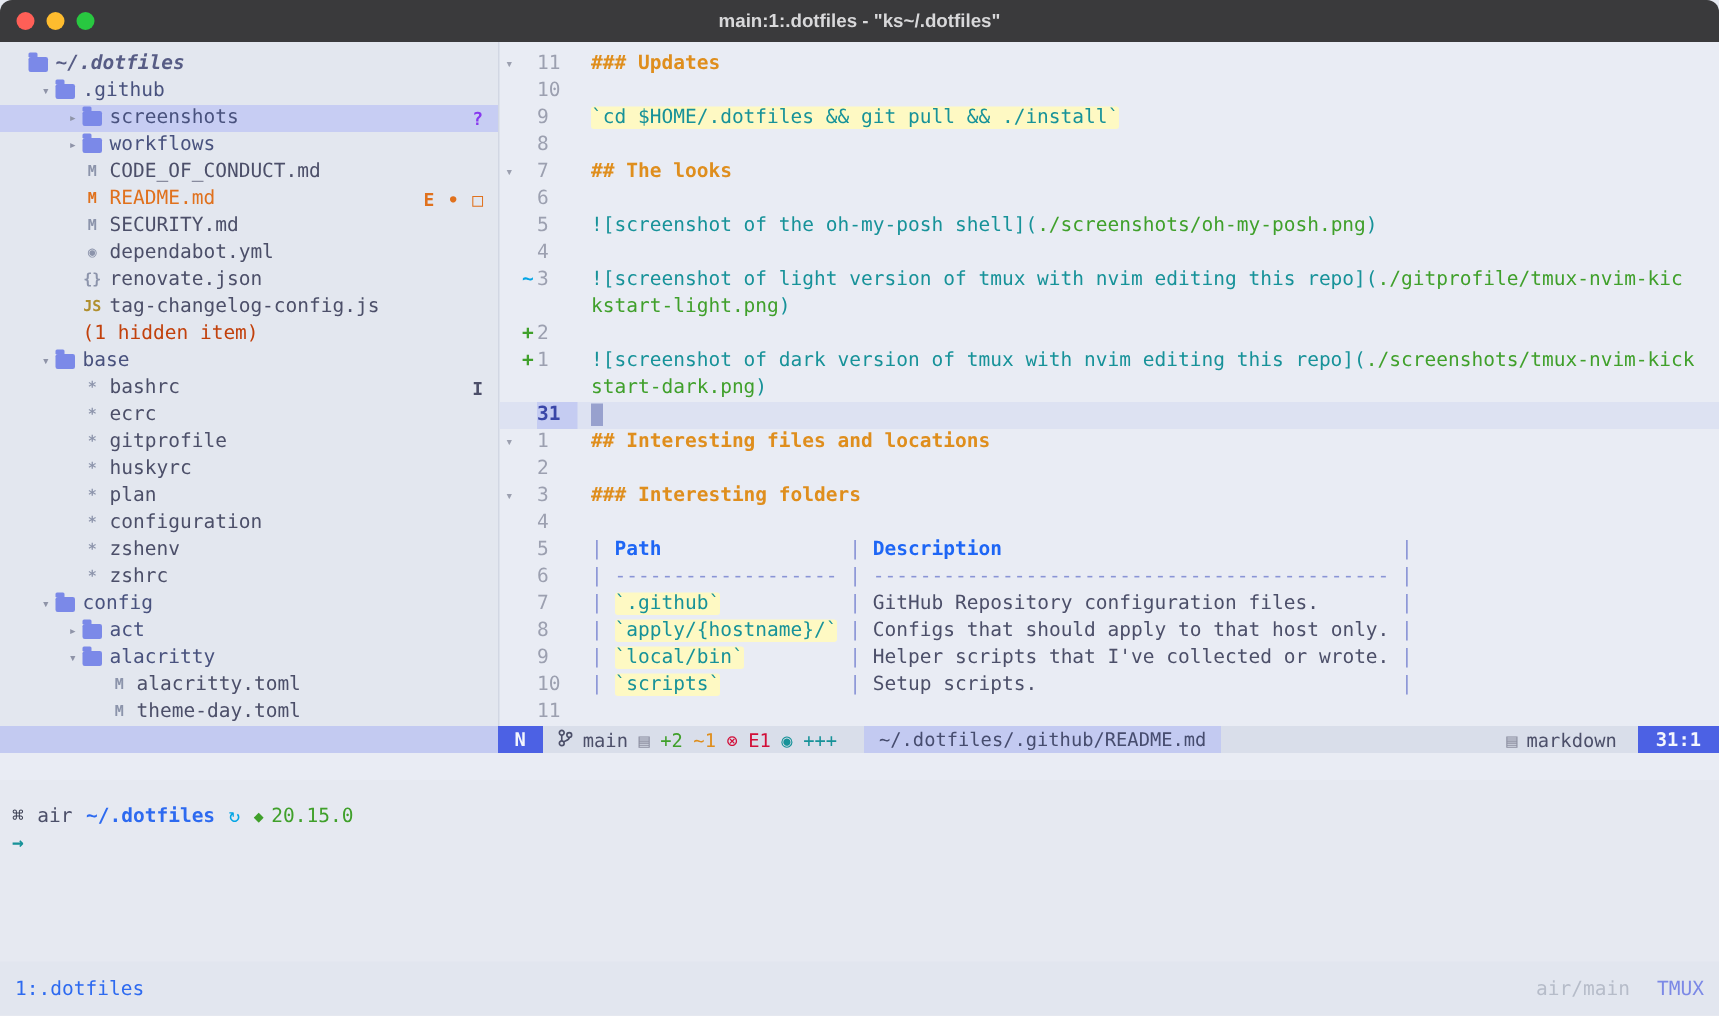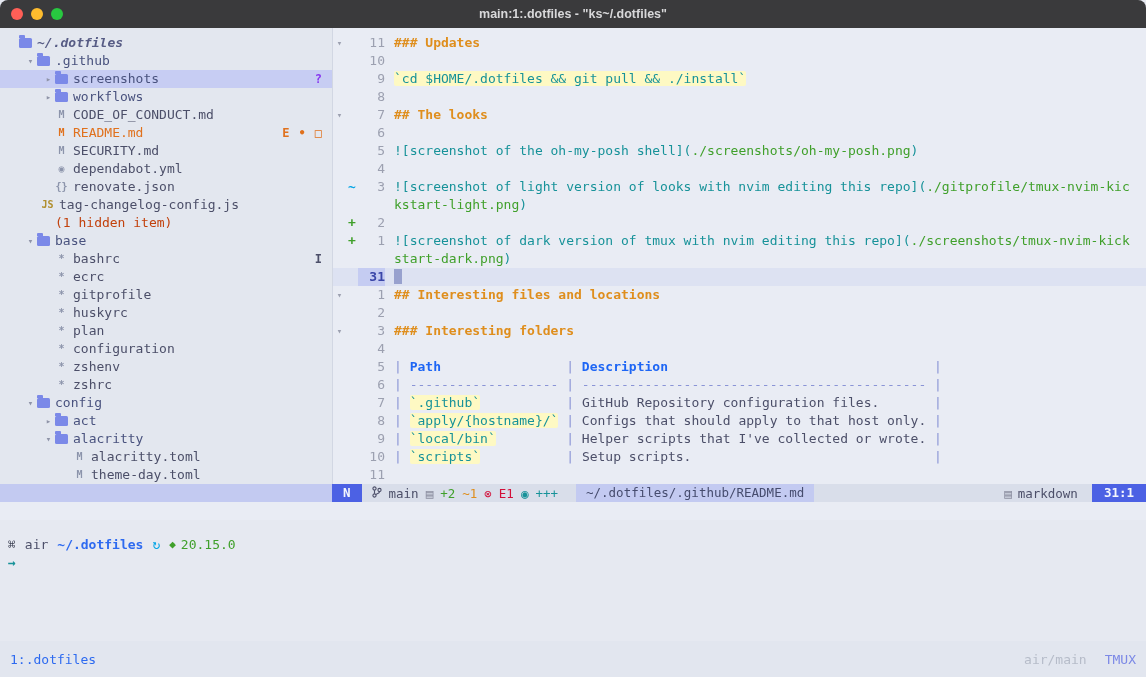--- a/index.html
+++ b/index.html
@@ -27,21 +27,21 @@
   .nt-root{font-weight:bold;font-style:italic;color:#575c85}
   .nt-dir{color:#49527e}
   .nt-dim{color:#c2410c;}
   .nt-badges{margin-left:auto;padding-right:10px;display:flex;gap:9px;font-weight:bold;font-size:12px}
   
   .ed-line{height:18px;line-height:18px;display:flex;white-space:pre}
   .ed-line.cur{background:#dde2f2}
   .ed-fold{width:13px;text-align:center;color:#9ca0b0;font-size:9px;flex:none}
   .ed-sign{width:12px;text-align:center;flex:none;font-weight:bold}
   .sign-add{color:#40a02b}.sign-ch{color:#04a5e5}
-  .ed-num{width:27px;text-align:right;color:#9ca0b0;flex:none}
+  .ed-num{width:27px;text-align:left;color:#9ca0b0;flex:none}
   .cur .ed-num{background:#c5ccf2;color:#3a46a8;font-weight:bold}
   .ed-text{padding-left:9px;flex:1;white-space:pre}
   .cursor-block{width:8px;height:15px;background:#98a1ce;display:inline-block;vertical-align:text-bottom}
   .seg-h{color:#df8e1d;font-weight:bold}
   .seg-txt{color:#4c4f69}
   .seg-code{color:#179299;background:#fef9c3;border-radius:2px}
   .seg-link{color:#179299}
   .seg-url{color:#40a02b;}
   .seg-pipe{color:#8a94d6}
   .seg-th{color:#1e66f5;font-weight:bold}
@@ -97,21 +97,21 @@
       <div>
           <div class="nt-row" style="padding-left: 6px;"><span class="nt-arrow"> </span><span class="icon-folder"></span><span class="nt-label nt-root">~/.dotfiles</span></div>
           <div class="nt-row" style="padding-left: 24px;"><span class="nt-arrow">▾</span><span class="icon-folder"></span><span class="nt-label nt-dir">.github</span></div>
           <div class="nt-row sel" style="padding-left: 42px;"><span class="nt-arrow">▸</span><span class="icon-folder"></span><span class="nt-label nt-dir">screenshots</span><span class="nt-badges"><span style="color: rgb(136, 57, 239);">?</span></span></div>
           <div class="nt-row" style="padding-left: 42px;"><span class="nt-arrow">▸</span><span class="icon-folder"></span><span class="nt-label nt-dir">workflows</span></div>
           <div class="nt-row" style="padding-left: 42px;"><span class="nt-arrow"> </span><span class="icon-letter" style="color: rgb(140, 148, 171);">M</span><span class="nt-label">CODE_OF_CONDUCT.md</span></div>
           <div class="nt-row" style="padding-left: 42px;"><span class="nt-arrow"> </span><span class="icon-letter" style="color: rgb(224, 113, 29);">M</span><span class="nt-label nt-modified" style="color: rgb(224, 113, 29);">README.md</span><span class="nt-badges"><span style="color: rgb(224, 113, 29);">E</span><span style="color: rgb(224, 113, 29);">•</span><span style="color: rgb(224, 113, 29);">□</span></span></div>
           <div class="nt-row" style="padding-left: 42px;"><span class="nt-arrow"> </span><span class="icon-letter" style="color: rgb(140, 148, 171);">M</span><span class="nt-label">SECURITY.md</span></div>
           <div class="nt-row" style="padding-left: 42px;"><span class="nt-arrow"> </span><span class="icon-letter" style="color: rgb(140, 148, 171);">◉</span><span class="nt-label">dependabot.yml</span></div>
           <div class="nt-row" style="padding-left: 42px;"><span class="nt-arrow"> </span><span class="icon-letter" style="color: rgb(140, 148, 171);">{}</span><span class="nt-label">renovate.json</span></div>
-          <div class="nt-row" style="padding-left: 28px;"><span class="nt-arrow"> </span><span class="icon-letter" style="color: rgb(176, 143, 46);">JS</span><span class="nt-label">tag-changelog-config.js</span></div>
+          <div class="nt-row" style="padding-left: 42px;"><span class="nt-arrow"> </span><span class="icon-letter" style="color: rgb(176, 143, 46);">JS</span><span class="nt-label">tag-changelog-config.js</span></div>
           <div class="nt-row" style="padding-left: 42px;"><span class="nt-arrow"> </span><span class="nt-label nt-dim">(1 hidden item)</span></div>
           <div class="nt-row" style="padding-left: 24px;"><span class="nt-arrow">▾</span><span class="icon-folder"></span><span class="nt-label nt-dir">base</span></div>
           <div class="nt-row" style="padding-left: 42px;"><span class="nt-arrow"> </span><span class="icon-letter" style="color: rgb(140, 148, 171);">*</span><span class="nt-label">bashrc</span><span class="nt-badges"><span style="color: rgb(76, 79, 105);">I</span></span></div>
           <div class="nt-row" style="padding-left: 42px;"><span class="nt-arrow"> </span><span class="icon-letter" style="color: rgb(140, 148, 171);">*</span><span class="nt-label">ecrc</span></div>
           <div class="nt-row" style="padding-left: 42px;"><span class="nt-arrow"> </span><span class="icon-letter" style="color: rgb(140, 148, 171);">*</span><span class="nt-label">gitprofile</span></div>
           <div class="nt-row" style="padding-left: 42px;"><span class="nt-arrow"> </span><span class="icon-letter" style="color: rgb(140, 148, 171);">*</span><span class="nt-label">huskyrc</span></div>
           <div class="nt-row" style="padding-left: 42px;"><span class="nt-arrow"> </span><span class="icon-letter" style="color: rgb(140, 148, 171);">*</span><span class="nt-label">plan</span></div>
           <div class="nt-row" style="padding-left: 42px;"><span class="nt-arrow"> </span><span class="icon-letter" style="color: rgb(140, 148, 171);">*</span><span class="nt-label">configuration</span></div>
           <div class="nt-row" style="padding-left: 42px;"><span class="nt-arrow"> </span><span class="icon-letter" style="color: rgb(140, 148, 171);">*</span><span class="nt-label">zshenv</span></div>
           <div class="nt-row" style="padding-left: 42px;"><span class="nt-arrow"> </span><span class="icon-letter" style="color: rgb(140, 148, 171);">*</span><span class="nt-label">zshrc</span></div>
@@ -125,21 +125,21 @@
     <div class="editor">
       <div>
           <div class="ed-line"><span class="ed-fold">▾</span><span class="ed-sign "> </span><span class="ed-num">11</span><span class="ed-text"><span class="seg-h">### Updates</span></span></div>
           <div class="ed-line"><span class="ed-fold"> </span><span class="ed-sign "> </span><span class="ed-num">10</span><span class="ed-text"></span></div>
           <div class="ed-line"><span class="ed-fold"> </span><span class="ed-sign "> </span><span class="ed-num">9</span><span class="ed-text"><span class="seg-code">`cd $HOME/.dotfiles &amp;&amp; git pull &amp;&amp; ./install`</span></span></div>
           <div class="ed-line"><span class="ed-fold"> </span><span class="ed-sign "> </span><span class="ed-num">8</span><span class="ed-text"></span></div>
           <div class="ed-line"><span class="ed-fold">▾</span><span class="ed-sign "> </span><span class="ed-num">7</span><span class="ed-text"><span class="seg-h">## The looks</span></span></div>
           <div class="ed-line"><span class="ed-fold"> </span><span class="ed-sign "> </span><span class="ed-num">6</span><span class="ed-text"></span></div>
           <div class="ed-line"><span class="ed-fold"> </span><span class="ed-sign "> </span><span class="ed-num">5</span><span class="ed-text"><span class="seg-link">![screenshot of the oh-my-posh shell](</span><span class="seg-url">./screenshots/oh-my-posh.png</span><span class="seg-link">)</span></span></div>
           <div class="ed-line"><span class="ed-fold"> </span><span class="ed-sign "> </span><span class="ed-num">4</span><span class="ed-text"></span></div>
-          <div class="ed-line"><span class="ed-fold"> </span><span class="ed-sign sign-ch">~</span><span class="ed-num">3</span><span class="ed-text"><span class="seg-link">![screenshot of light version of looks with nvim editing this repo](</span><span class="seg-url">./gitprofile/tmux-nvim-kic</span></span></div>
+          <div class="ed-line"><span class="ed-fold"> </span><span class="ed-sign sign-ch">~</span><span class="ed-num">3</span><span class="ed-text"><span class="seg-link">![screenshot of light version of tmux with nvim editing this repo](</span><span class="seg-url">./gitprofile/tmux-nvim-kic</span></span></div>
           <div class="ed-line"><span class="ed-fold"> </span><span class="ed-sign "> </span><span class="ed-num"> </span><span class="ed-text"><span class="seg-url">kstart-light.png</span><span class="seg-link">)</span></span></div>
           <div class="ed-line"><span class="ed-fold"> </span><span class="ed-sign sign-add">+</span><span class="ed-num">2</span><span class="ed-text"></span></div>
           <div class="ed-line"><span class="ed-fold"> </span><span class="ed-sign sign-add">+</span><span class="ed-num">1</span><span class="ed-text"><span class="seg-link">![screenshot of dark version of tmux with nvim editing this repo](</span><span class="seg-url">./screenshots/tmux-nvim-kick</span></span></div>
           <div class="ed-line"><span class="ed-fold"> </span><span class="ed-sign "> </span><span class="ed-num"> </span><span class="ed-text"><span class="seg-url">start-dark.png</span><span class="seg-link">)</span></span></div>
           <div class="ed-line cur"><span class="ed-fold"> </span><span class="ed-sign "> </span><span class="ed-num">31</span><span class="ed-text"><span class="cursor-block"></span></span></div>
           <div class="ed-line"><span class="ed-fold">▾</span><span class="ed-sign "> </span><span class="ed-num">1</span><span class="ed-text"><span class="seg-h">## Interesting files and locations</span></span></div>
           <div class="ed-line"><span class="ed-fold"> </span><span class="ed-sign "> </span><span class="ed-num">2</span><span class="ed-text"></span></div>
           <div class="ed-line"><span class="ed-fold">▾</span><span class="ed-sign "> </span><span class="ed-num">3</span><span class="ed-text"><span class="seg-h">### Interesting folders</span></span></div>
           <div class="ed-line"><span class="ed-fold"> </span><span class="ed-sign "> </span><span class="ed-num">4</span><span class="ed-text"></span></div>
           <div class="ed-line"><span class="ed-fold"> </span><span class="ed-sign "> </span><span class="ed-num">5</span><span class="ed-text"><span class="seg-pipe">| </span><span class="seg-th">Path</span><span class="seg-txt">               </span><span class="seg-pipe"> | </span><span class="seg-th">Description</span><span class="seg-txt">                                 </span><span class="seg-pipe"> |</span></span></div>

